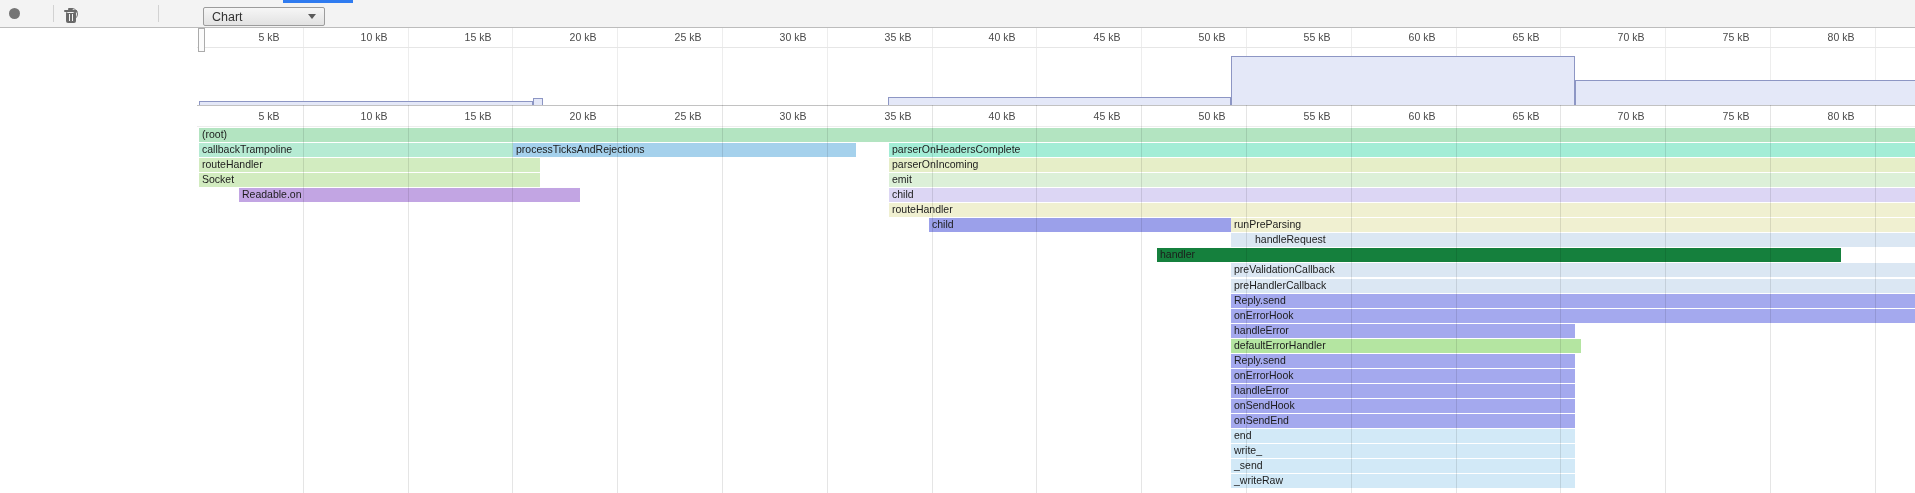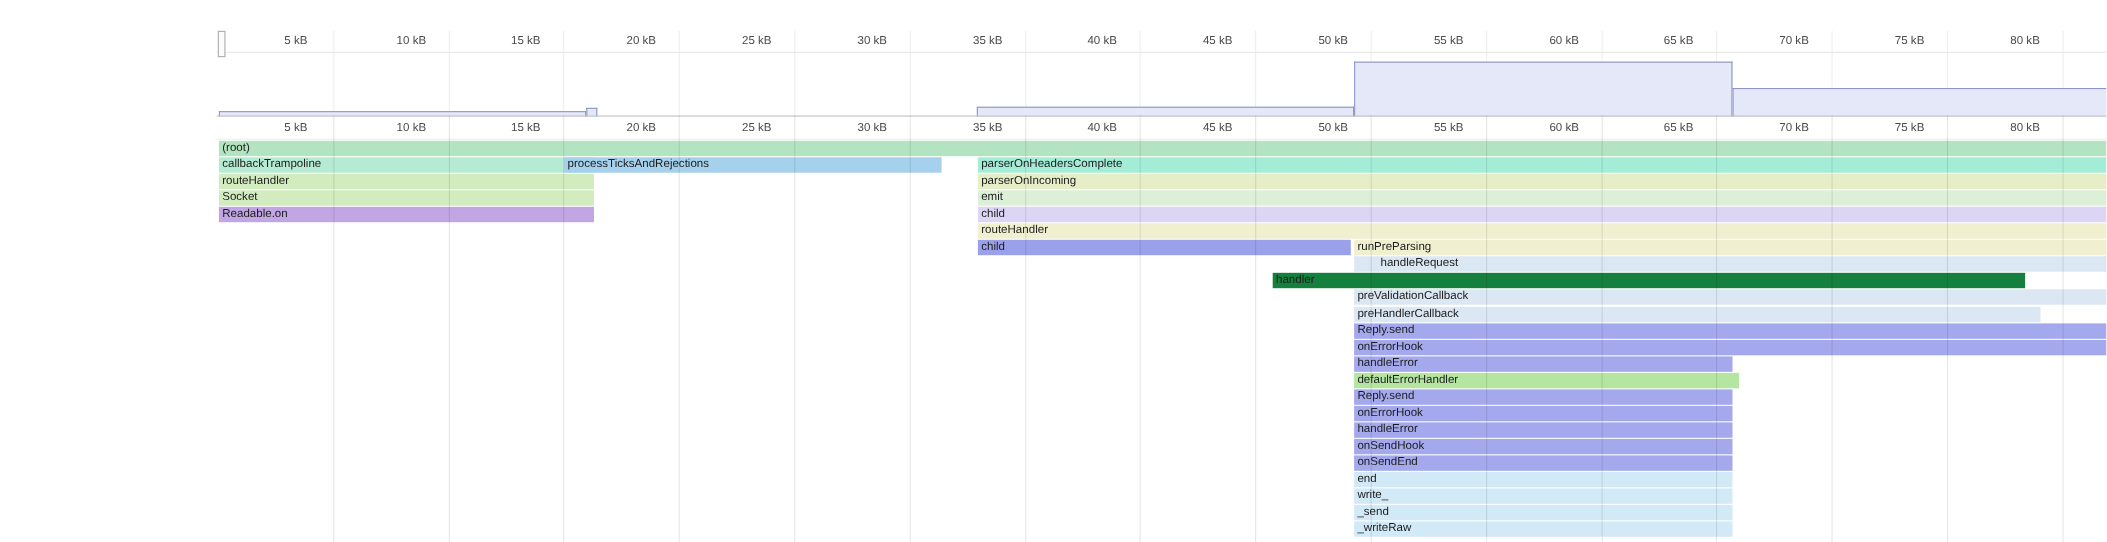--- a/index.html
+++ b/index.html
@@ -37,21 +37,21 @@
   .pr-name{position:absolute;left:48px;top:7px;font-size:12.5px;color:#333;}
   .pr-save{position:absolute;right:6px;top:7px;font-size:12.5px;color:#2b2b2b;text-decoration:underline;cursor:pointer;}
 
   
   .hline{position:absolute;left:197px;width:1718px;height:1px;}
   .gridline{position:absolute;width:1px;}
   .tick-label{position:absolute;width:60px;text-align:center;font-size:10.5px;color:#4a4a4a;line-height:13px;}
   .ov-seg{position:absolute;box-sizing:border-box;}
   .ov-handle{position:absolute;left:198px;top:28px;width:7px;height:24px;background:#fbfbfb;border:1px solid #ababab;box-sizing:border-box;z-index:6;}
   .bar{position:absolute;overflow:hidden;white-space:nowrap;font-size:10.5px;line-height:13.5px;color:#1c1c1c;padding-left:3px;box-sizing:border-box;}
-  .bar.dotted{background-image:radial-gradient(rgba(255,255,255,.6) 1px,transparent 1.3px);background-size:7px 5px;}
+  .bar.dotted{background-image:radial-gradient(rgba(255,255,255,.6) 1px,transparent 1.3px);background-size:7px 5px;margin-left:40px;}
   .grid-over{z-index:10;pointer-events:none;}
 </style>
 </head>
 <body>
 
 <div id="stage">
 
   <div id="overview-grid">
       <div class="gridline" style="left: 303px; top: 28px; height: 77px; background: rgba(0, 0, 0, 0.07);"></div>
       <div class="gridline" style="left: 408px; top: 28px; height: 77px; background: rgba(0, 0, 0, 0.07);"></div>
@@ -128,21 +128,21 @@
       <div class="bar" title="Socket" style="left: 199px; top: 173px; width: 341px; height: 13.5px; background: rgb(210, 236, 192);"><span>Socket</span></div>
       <div class="bar" title="emit" style="left: 889px; top: 173px; width: 1026px; height: 13.5px; background: rgb(220, 240, 216);"><span>emit</span></div>
       <div class="bar dotted" title="Readable.on" style="left: 199px; top: 188px; width: 341px; height: 13.5px; background: rgb(194, 165, 227);"><span>Readable.on</span></div>
       <div class="bar" title="lookup" style="left: 889px; top: 188px; width: 1026px; height: 13.5px; background: rgb(220, 214, 244);"><span>child</span></div>
       <div class="bar" title="routeHandler" style="left: 889px; top: 203px; width: 1026px; height: 13.5px; background: rgb(240, 240, 209);"><span>routeHandler</span></div>
       <div class="bar dotted" title="child" style="left: 889px; top: 218px; width: 339px; height: 13.5px; background: rgb(155, 160, 234);"><span>child</span></div>
       <div class="bar" title="runPreParsing" style="left: 1231px; top: 218px; width: 684px; height: 13.5px; background: rgb(240, 240, 209);"><span>runPreParsing</span></div>
       <div class="bar" title="handleRequest" style="left: 1231px; top: 233px; width: 684px; height: 13.5px; background: rgb(219, 231, 243); padding-left: 24px;"><span>handleRequest</span></div>
       <div class="bar" title="handler" style="left: 1157px; top: 248px; width: 684px; height: 13.5px; background: #15803d;"><span>handler</span></div>
       <div class="bar" title="preValidationCallback" style="left: 1231px; top: 263px; width: 684px; height: 13.5px; background: rgb(219, 231, 243);"><span>preValidationCallback</span></div>
-      <div class="bar" title="preHandlerCallback" style="left: 1231px; top: 279px; width: 624px; height: 13.5px; background: rgb(219, 231, 243);"><span>preHandlerCallback</span></div>
+      <div class="bar" title="preHandlerCallback" style="left: 1231px; top: 279px; width: 684px; height: 13.5px; background: rgb(219, 231, 243);"><span>preHandlerCallback</span></div>
       <div class="bar" title="Reply.send" style="left: 1231px; top: 294px; width: 684px; height: 13.5px; background: rgb(164, 169, 238);"><span>Reply.send</span></div>
       <div class="bar" title="onErrorHook" style="left: 1231px; top: 309px; width: 684px; height: 13.5px; background: rgb(164, 169, 238);"><span>onErrorHook</span></div>
       <div class="bar" title="handleError" style="left: 1231px; top: 324px; width: 344px; height: 13.5px; background: rgb(164, 169, 238);"><span>handleError</span></div>
       <div class="bar" title="defaultErrorHandler" style="left: 1231px; top: 339px; width: 350px; height: 13.5px; background: rgb(180, 229, 161);"><span>defaultErrorHandler</span></div>
       <div class="bar" title="Reply.send" style="left: 1231px; top: 354px; width: 344px; height: 13.5px; background: rgb(164, 169, 238);"><span>Reply.send</span></div>
       <div class="bar" title="onErrorHook" style="left: 1231px; top: 369px; width: 344px; height: 13.5px; background: rgb(164, 169, 238);"><span>onErrorHook</span></div>
       <div class="bar" title="handleError" style="left: 1231px; top: 384px; width: 344px; height: 13.5px; background: rgb(164, 169, 238);"><span>handleError</span></div>
       <div class="bar" title="onSendHook" style="left: 1231px; top: 399px; width: 344px; height: 13.5px; background: rgb(164, 169, 238);"><span>onSendHook</span></div>
       <div class="bar" title="onSendEnd" style="left: 1231px; top: 414px; width: 344px; height: 13.5px; background: rgb(164, 169, 238);"><span>onSendEnd</span></div>
       <div class="bar" title="end" style="left: 1231px; top: 429px; width: 344px; height: 13.5px; background: rgb(210, 233, 247);"><span>end</span></div>
@@ -162,14 +162,36 @@
       <div class="gridline" style="left: 1141px; top: 105px; height: 388px; background: rgba(0, 0, 0, 0.1);"></div>
       <div class="gridline" style="left: 1246px; top: 105px; height: 388px; background: rgba(0, 0, 0, 0.1);"></div>
       <div class="gridline" style="left: 1351px; top: 105px; height: 388px; background: rgba(0, 0, 0, 0.1);"></div>
       <div class="gridline" style="left: 1456px; top: 105px; height: 388px; background: rgba(0, 0, 0, 0.1);"></div>
       <div class="gridline" style="left: 1560px; top: 105px; height: 388px; background: rgba(0, 0, 0, 0.1);"></div>
       <div class="gridline" style="left: 1665px; top: 105px; height: 388px; background: rgba(0, 0, 0, 0.1);"></div>
       <div class="gridline" style="left: 1770px; top: 105px; height: 388px; background: rgba(0, 0, 0, 0.1);"></div>
       <div class="gridline" style="left: 1875px; top: 105px; height: 388px; background: rgba(0, 0, 0, 0.1);"></div>
     </div>
 
+  <div class="toolbar">
+    <div class="tab-accent" style="background: rgb(47, 123, 240);"></div>
+    <div class="icon-btn record-dot"></div>
+    <div class="icon-btn" style="left:33px;width:13px;height:13px;">
+      <span class="clear-circ">
+          <span class="clear-slash"></span>
+        </span>
+    </div>
+    <div class="tb-sep" style="left:53px;"></div>
+    <div class="icon-btn trash">
+      <span class="grip"></span>
+      <span class="lid"></span>
+        <span class="body"></span>
+        <span class="r1"></span>
+        <span class="r2"></span>
+    </div>
+    <div class="tb-sep" style="left:158px;"></div>
+    <div class="select">
+      <span>Chart</span>
+      <span class="tri-down"></span>
+    </div>
+  </div>
 
 </div>
 
 </body></html>

